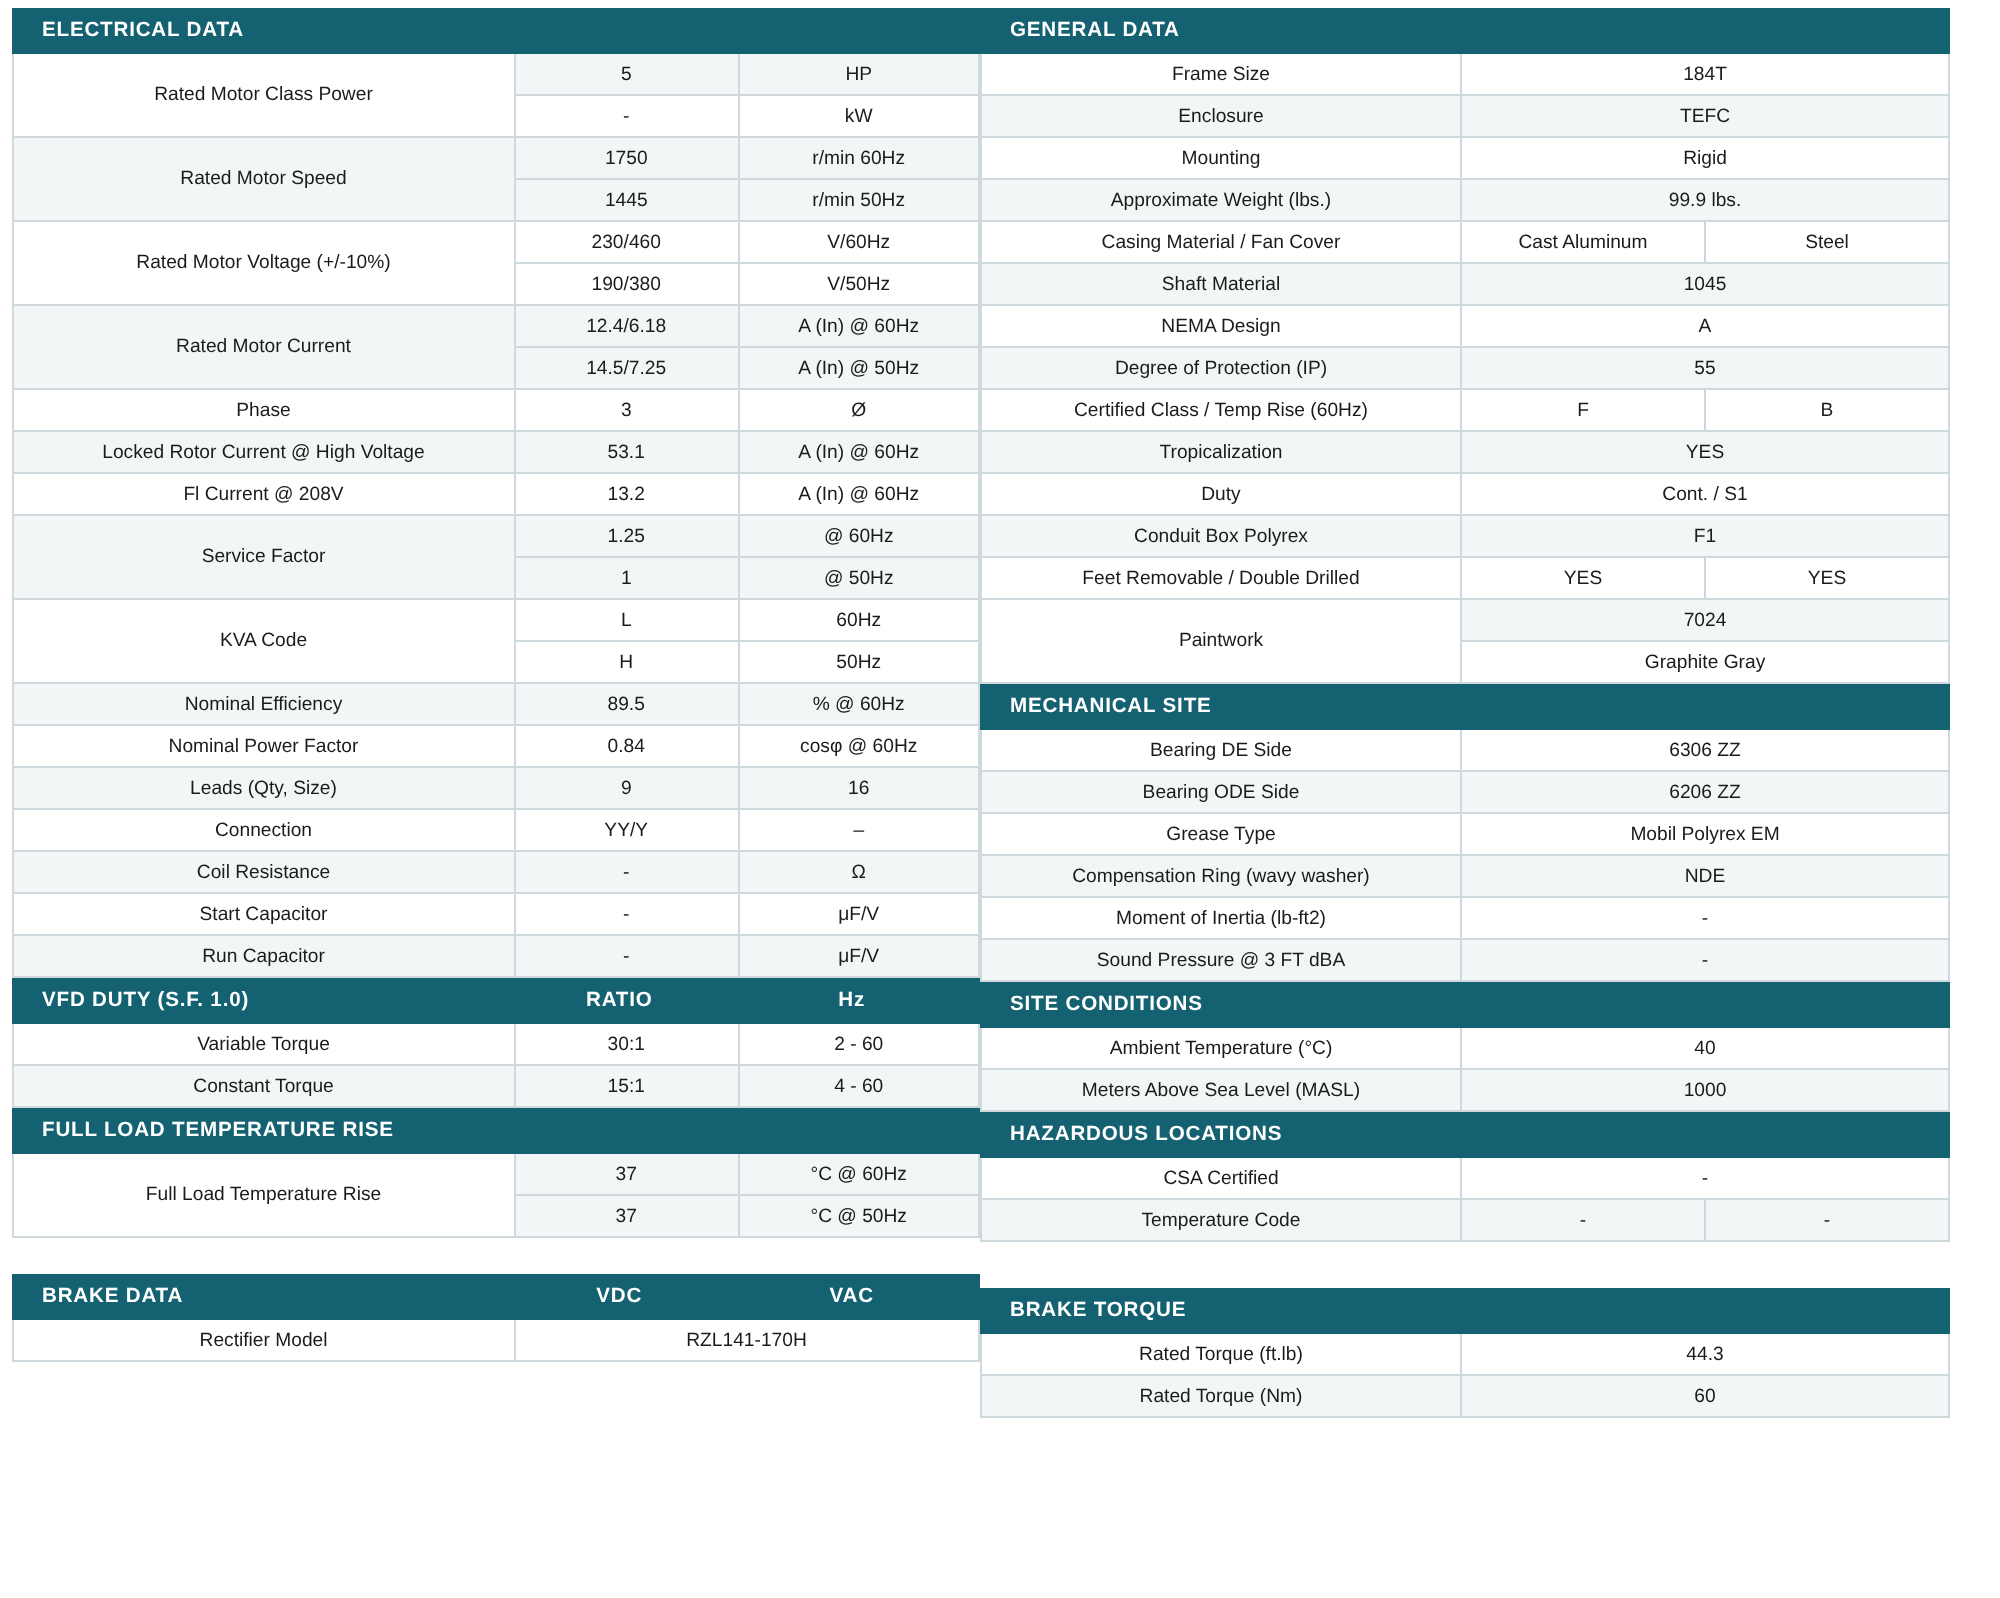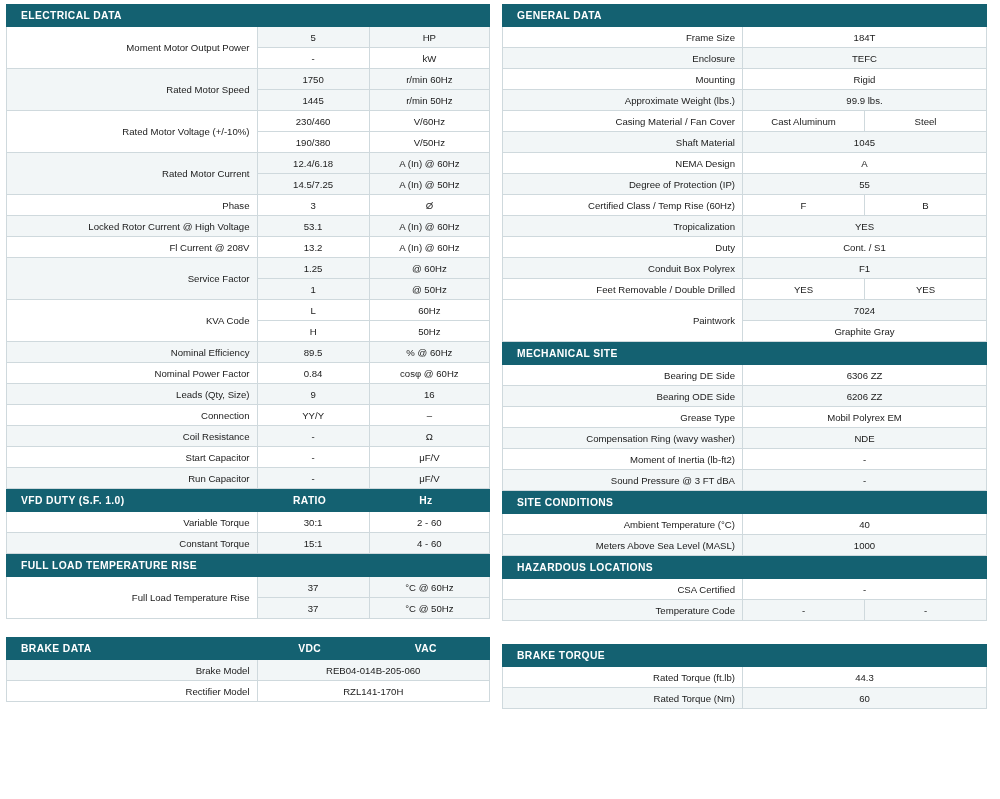--- a/index.html
+++ b/index.html
@@ -11,21 +11,21 @@
   #page {
     position: relative;
     width: 1000px;
     height: 799px;
     background: #ffffff;
     padding: 0;
     box-sizing: border-box;
   }
   .cols {
     display: flex;
-    gap: 12px;
+    gap: 0;
     padding: 4px 6px 0 6px;
     box-sizing: border-box;
   }
   .col {
     width: 484px;
     flex: 0 0 484px;
   }
   table.tbl {
     width: 100%;
     border-collapse: collapse;
@@ -50,21 +50,21 @@
     font-size: 10.3px;
     letter-spacing: 0.4px;
     height: 22px;
     border: 1px solid #146171;
     padding-left: 14px;
   }
   tr.hdr td.sub {
     text-align: center;
     padding-left: 0;
   }
-  .lbl { text-align: right; }
+  .lbl { text-align: center; }
   .ctr { text-align: center; }
   .shade { background: #f2f6f7 !important; }
   .spacer-block { height: 10px; }
 </style>
 </head>
 <body>
 
 <div id="page">
   <div class="cols">
 
@@ -74,21 +74,21 @@
         <colgroup>
             <col style="width:250px">
             <col style="width:112px">
             <col style="width:120px">
           </colgroup>
         <tbody>
           <tr class="hdr">
             <td colspan="3">ELECTRICAL DATA</td>
           </tr>
           <tr>
-            <td class="lbl" rowspan="2">Moment Motor Output Power</td>
+            <td class="lbl" rowspan="2">Rated Motor Class Power</td>
             <td class="ctr shade">5</td>
             <td class="ctr shade">HP</td>
           </tr>
           <tr>
             <td class="ctr">-</td>
             <td class="ctr">kW</td>
           </tr>
           <tr>
             <td class="lbl shade" rowspan="2">Rated Motor Speed</td>
             <td class="ctr shade">1750</td>
@@ -242,24 +242,20 @@
             <col style="width:112px">
             <col style="width:120px">
           </colgroup>
         <tbody>
           <tr class="hdr">
             <td>BRAKE DATA</td>
             <td class="sub">VDC</td>
             <td class="sub">VAC</td>
           </tr>
           <tr>
-            <td class="lbl shade">Brake Model</td>
-            <td class="ctr shade" colspan="2">REB04-014B-205-060</td>
-          </tr>
-          <tr>
             <td class="lbl">Rectifier Model</td>
             <td class="ctr" colspan="2">RZL141-170H</td>
           </tr>
         </tbody>
       </table>
 
     </div>
 
     <div class="col">
 

